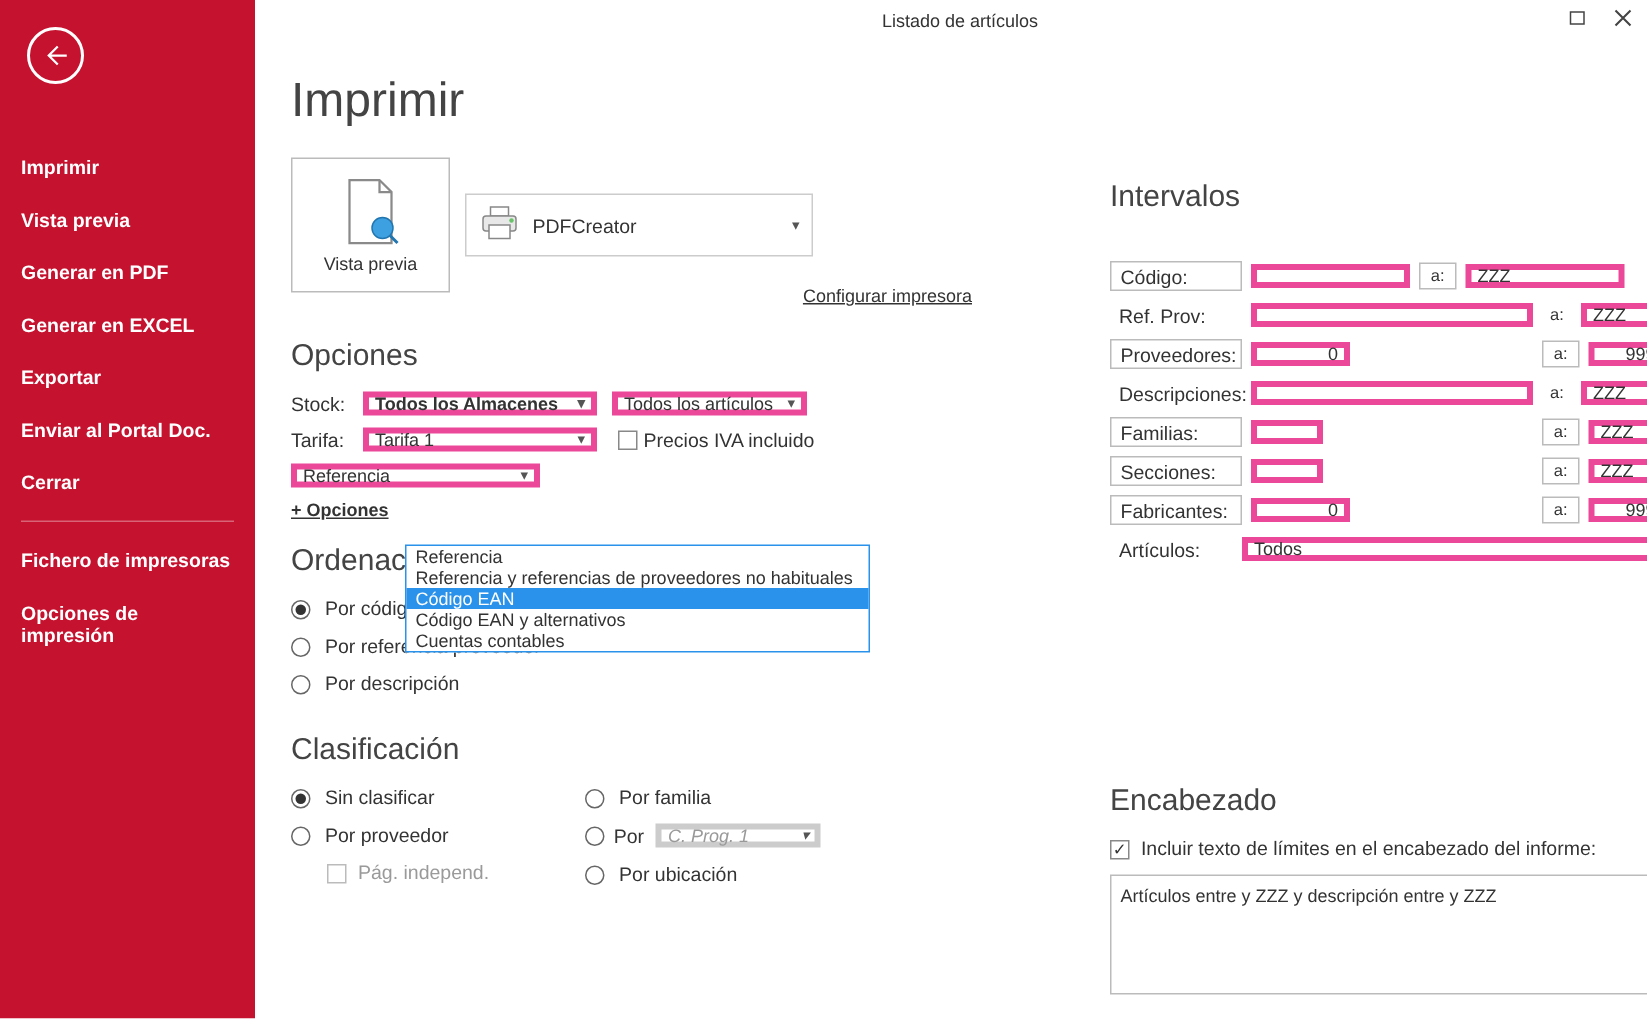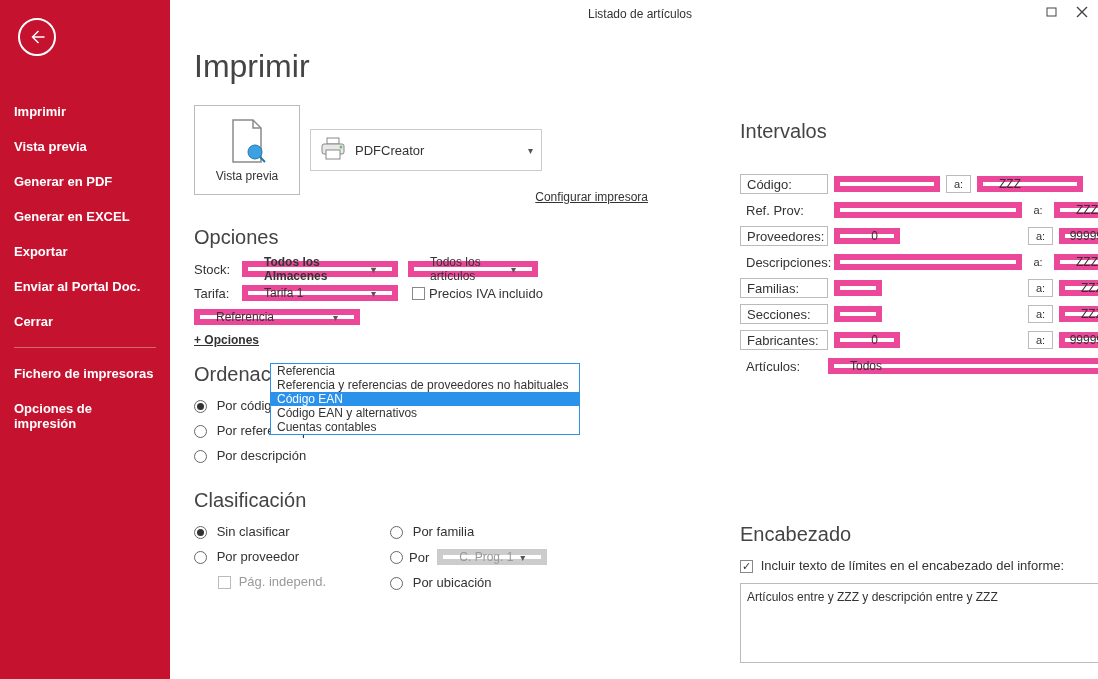--- a/index.html
+++ b/index.html
@@ -139,24 +139,24 @@
     display: flex;
     align-items: center;
     margin-bottom: 8px;
     font-size: 13px;
   }
   .lbl-left {
     width: 48px;
   }
   .lbl-left2 { width: 100px; }
   .select-box, .input-box {
-    border: 6px solid #ec4899;
+    border: 4px solid #ec4899;
     height: 16px;
     font-size: 12px;
-    padding: 0 16px;
+    padding: 0 4px;
     display: flex;
     align-items: center;
     justify-content: space-between;
     background: #fff;
     cursor: pointer;
     position: relative;
   }
   .input-box { cursor: text; background: #fff; }
   .chev { font-size: 10px; color: #555; }
   .chk {
@@ -400,21 +400,21 @@
       </div>
     </div>
     <div class="classif-col">
       <div class="opt-row">
         <span class="radio"></span>
         <span>Por familia</span>
       </div>
       <div class="opt-row" style="display:flex;align-items:center;">
         <span class="radio"></span>
         <span>Por</span>
-        <div class="select-box disabled" style="width:110px;margin-left:8px; color:#999; border-color:#ccc;">
+        <div class="select-box disabled" style="width:110px;margin-left:8px; color:#999; border-color:#ccc;font-style:italic;">
           <span>C. Prog. 1</span>
             <span class="chev">▾</span>
         </div>
       </div>
       <div class="opt-row">
         <span class="radio"></span>
         <span>Por ubicación</span>
       </div>
     </div>
   </div>

